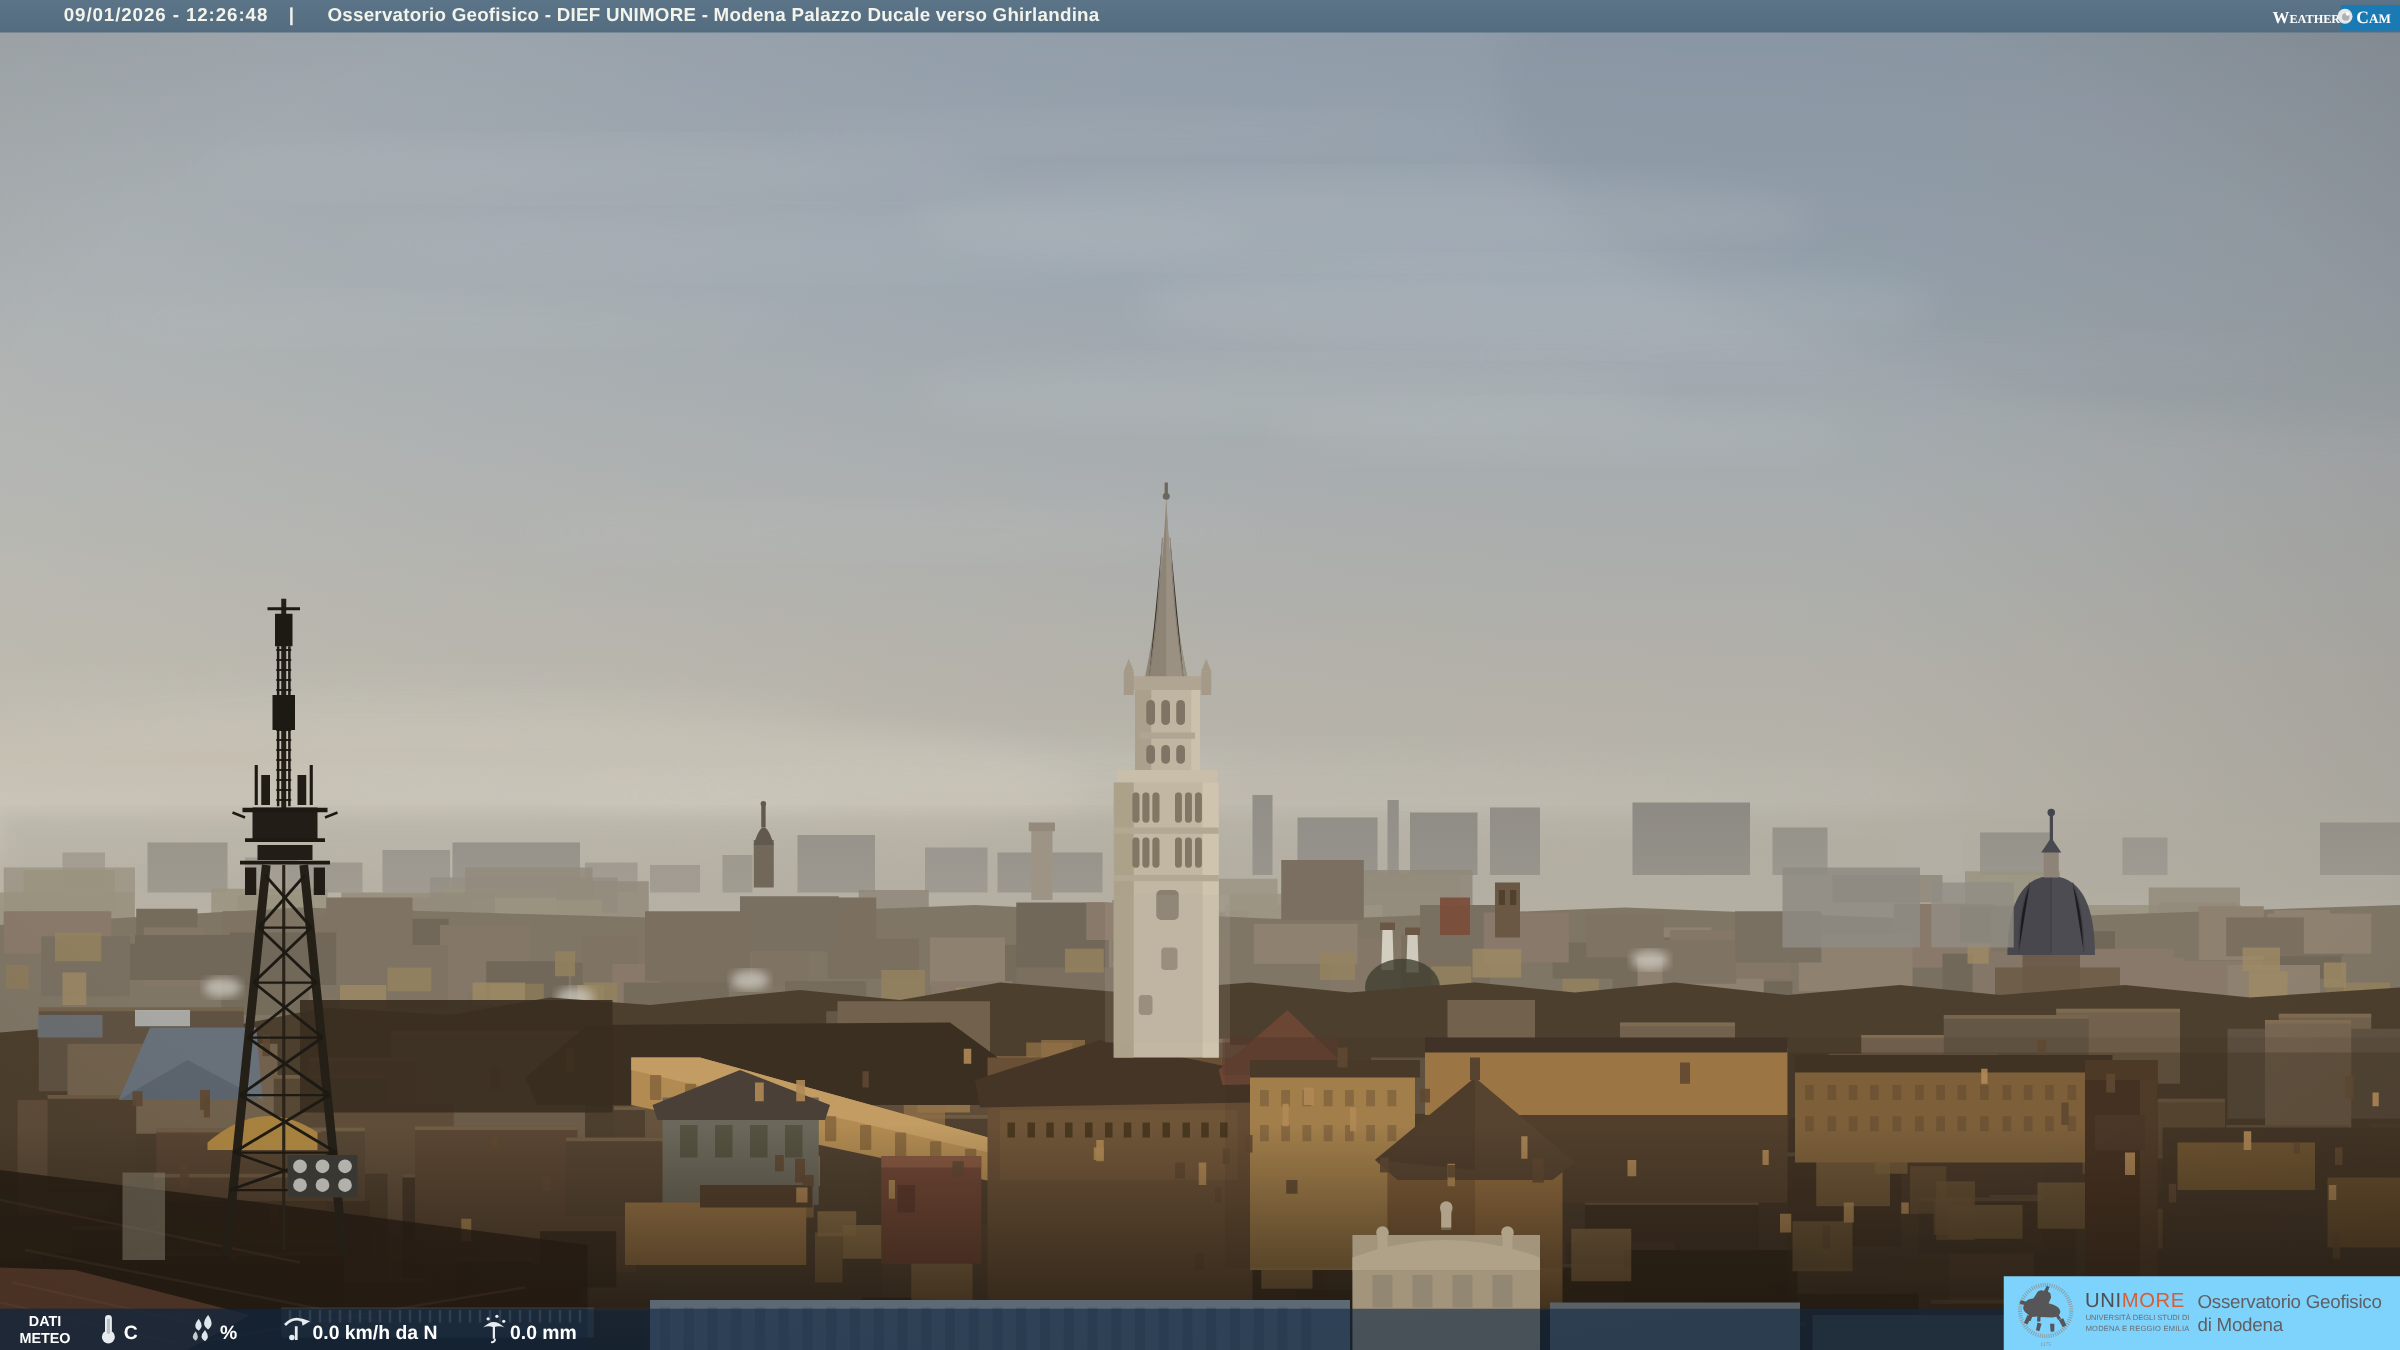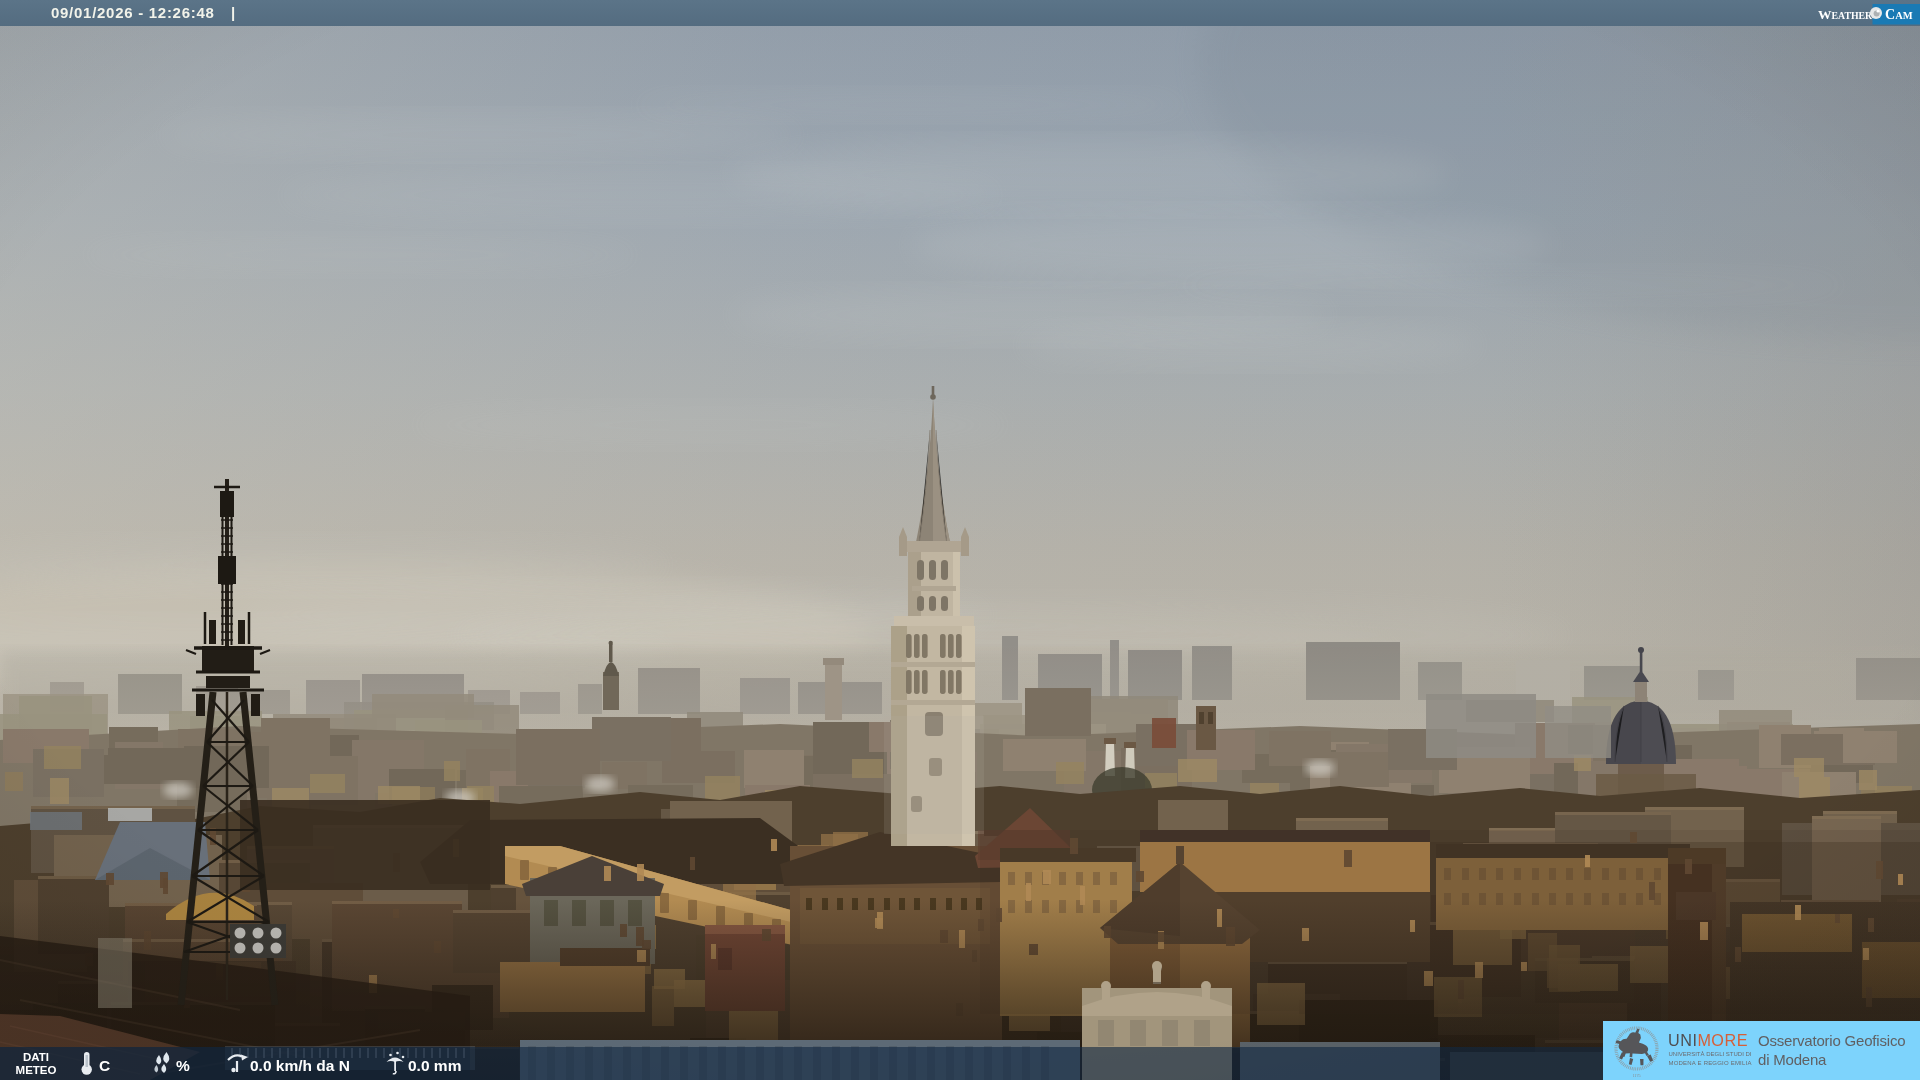--- a/index.html
+++ b/index.html
@@ -937,20 +937,21 @@
 </g>
 <radialGradient id="vig" cx="0.5" cy="0.45" r="0.75">
  <stop offset="0.7" stop-color="#000" stop-opacity="0"></stop>
  <stop offset="1" stop-color="#1a1a14" stop-opacity="0.10"></stop>
 </radialGradient>
 <rect x="0" y="0" width="1920" height="1080" fill="url(#vig)"></rect>
 </svg>
 <div id="topbar">
   <span class="tb" style="left:51px;letter-spacing:0.72px;">09/01/2026 - 12:26:48</span>
   <span class="tb" style="left:231px;">|</span>
+  <span class="tb" style="left:262px;letter-spacing:0.20px;">Osservatorio Geofisico - DIEF UNIMORE - Modena Palazzo Ducale verso Ghirlandina</span>
 </div>
 <div id="wxbar"></div>
     <div id="wxbar2"></div>
 <svg id="wcam" viewBox="0 0 110 27">
   <rect x="62.5" y="4" width="47.5" height="20.5" fill="#1a7ab4"></rect>
   <text x="8" y="18.5" font-family="Liberation Serif,serif" font-weight="bold" fill="#fff" font-size="13.5">W<tspan font-size="9.8">EATHER</tspan></text>
   <circle cx="66" cy="13" r="6" fill="#e6e8e8"></circle>
   <circle cx="66.6" cy="13.6" r="3" fill="#adb1b3"></circle>
   <circle cx="68" cy="11.2" r="1.4" fill="#fff"></circle>
   <text x="75" y="18.5" font-family="Liberation Serif,serif" font-weight="bold" fill="#fff" font-size="14">C<tspan font-size="10.5">AM</tspan></text>

